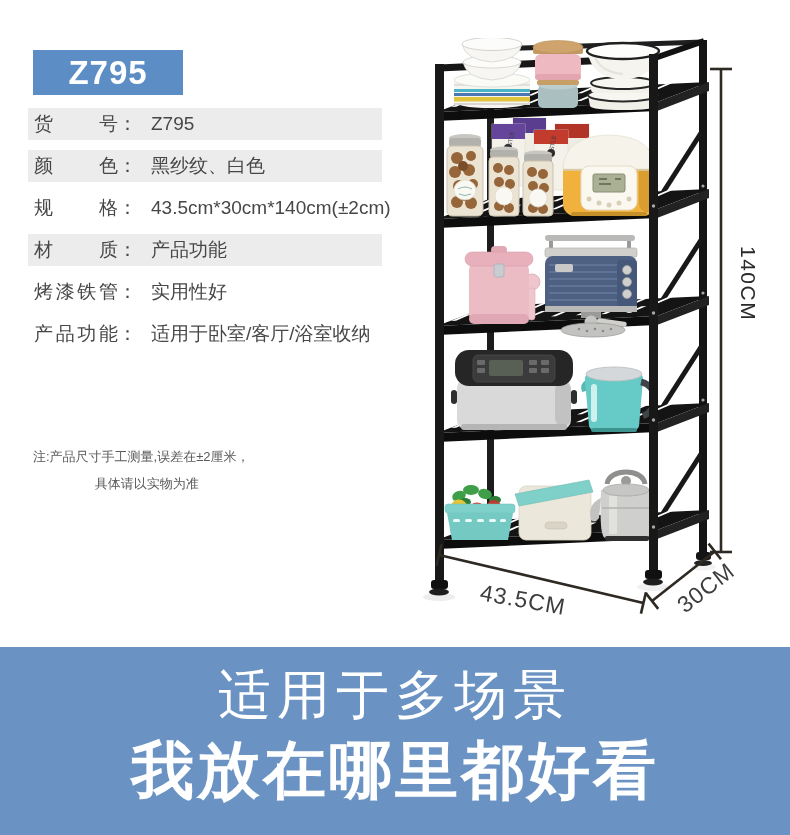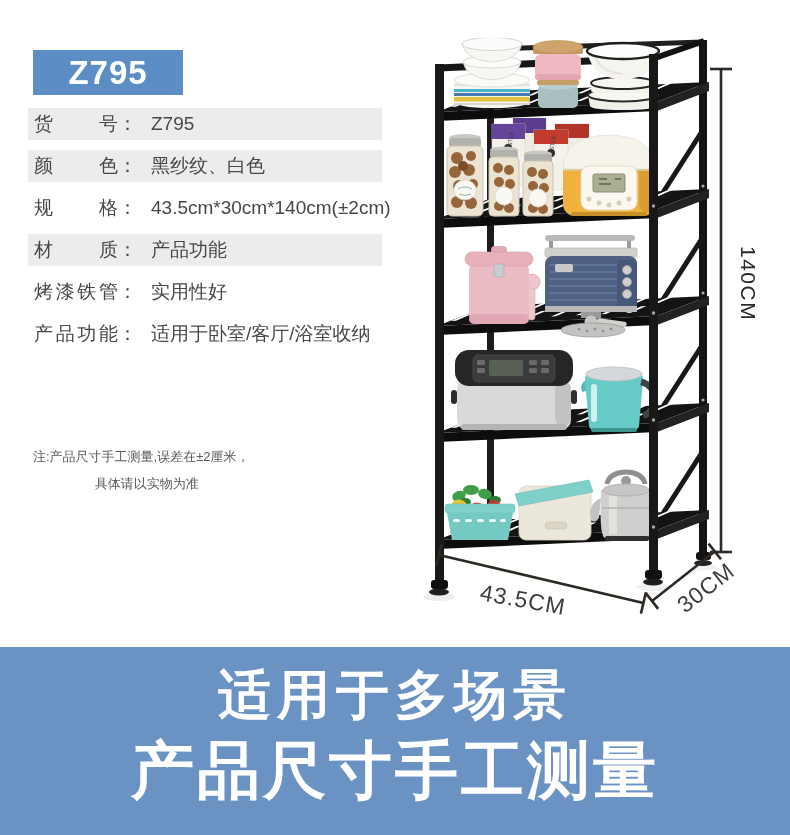--- a/index.html
+++ b/index.html
@@ -31,21 +31,21 @@
   .note{position:absolute;left:33px;top:443px;font-size:13px;color:#595959;line-height:27px;}
   .note .l2{padding-left:11px;text-align:center;}
   
   .photo{position:absolute;left:395px;top:38px;width:380px;height:585px;}
   .photo svg{display:block;width:100%;height:100%;}
   
   .banner{
     position:absolute;left:0;top:647px;width:790px;height:188px;
     background:#6a93c4;color:#ffffff;text-align:center;
   }
-  .banner-l1{margin-top:17px;font-size:53px;font-weight:bold;letter-spacing:6px;line-height:62px;}
+  .banner-l1{margin-top:17px;font-size:53px;font-weight:normal;letter-spacing:6px;line-height:62px;}
   .banner-l2{margin-top:7px;font-size:63px;font-weight:bold;letter-spacing:3px;line-height:74px;}
 </style>
 </head>
 <body>
 
 <div class="badge">Z795</div>
 
 <div class="spec">
   <div class="spec-row shaded">
     <span class="spec-label">货号</span><span class="spec-colon">：</span><span class="spec-value">Z795</span>
@@ -381,14 +381,14 @@
     </g>
   </g>
   <text transform="translate(346,208) rotate(90)" font-size="21" fill="#2a2a2a" letter-spacing="1.5">140CM</text>
   <text transform="translate(84,562) rotate(10)" font-size="23" fill="#3d3d3d" letter-spacing="1">43.5CM</text>
   <text transform="translate(290,576) rotate(-38)" font-size="23" fill="#3d3d3d" letter-spacing="1">30CM</text>
 </svg>
 </div>
 
 <div class="banner">
   <div class="banner-l1">适用于多场景</div>
-  <div class="banner-l2">产品尺寸手工测量</div>
+  <div class="banner-l2">我放在哪里都好看</div>
 </div>
 
 </body></html>

